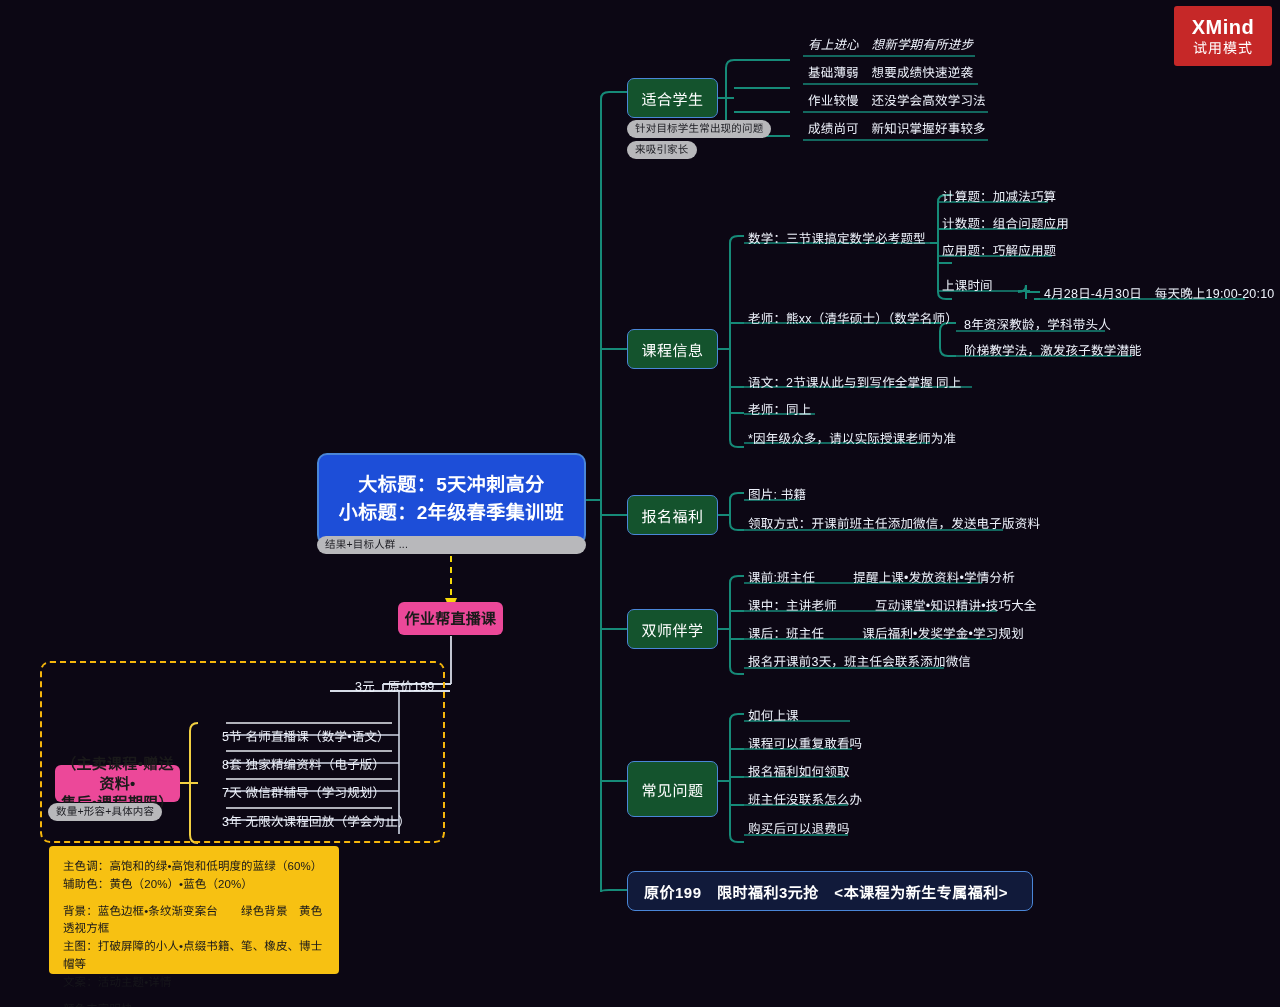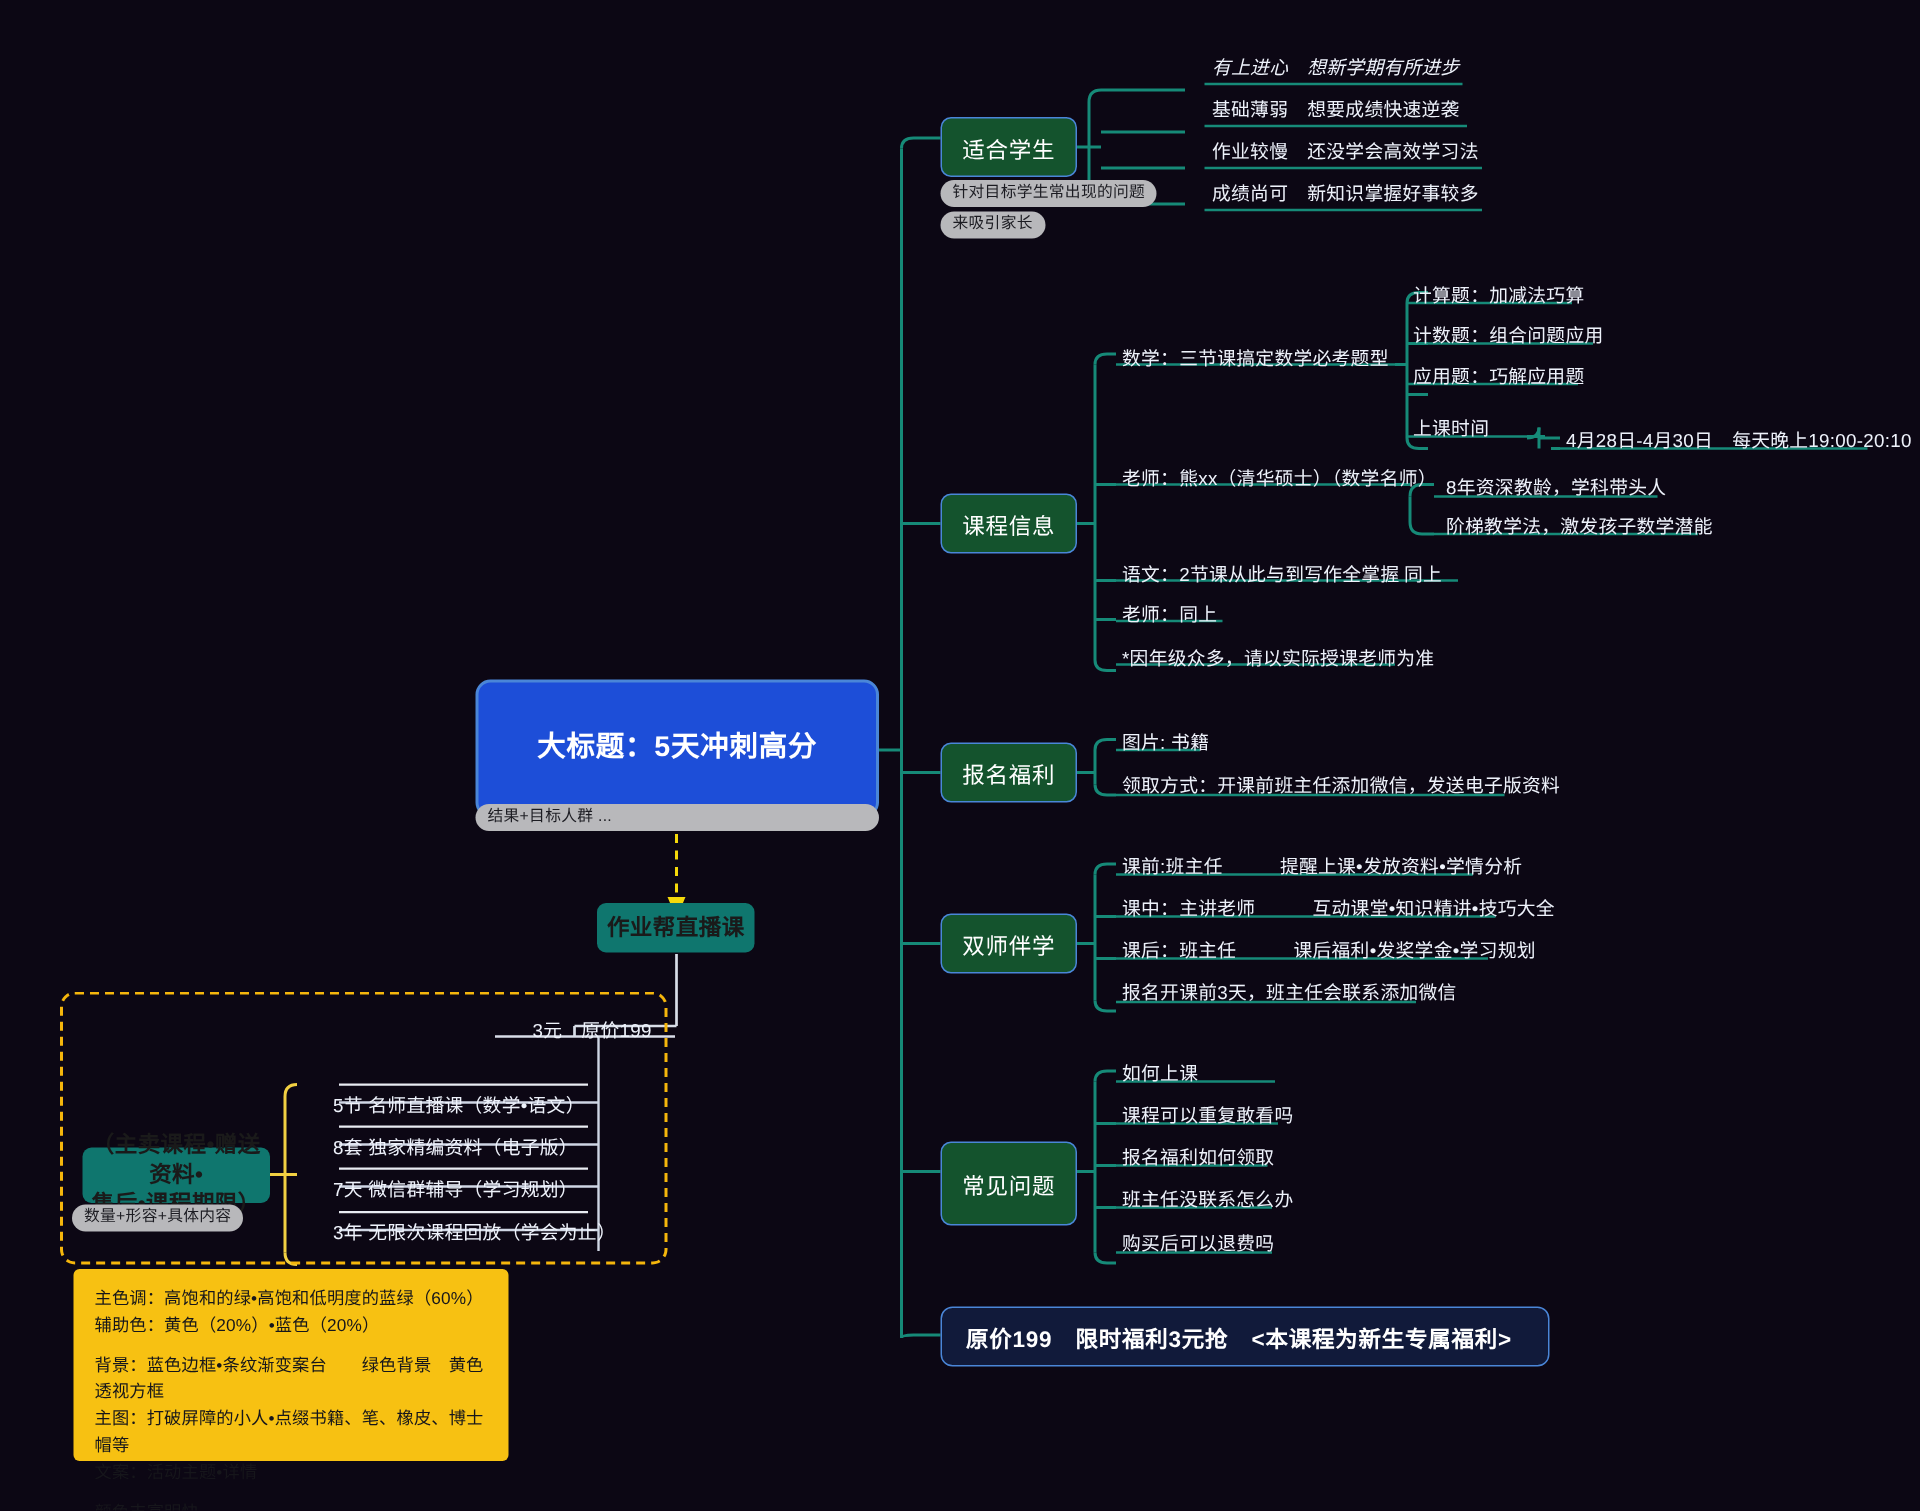--- a/index.html
+++ b/index.html
@@ -40,21 +40,21 @@
     letter-spacing:.5px;
   }
 
   .price-node{
     background:#111a3a;border:1.6px solid #4a86d8;border-radius:8px;
     color:#ffffff;font-weight:bold;font-size:15px;
     display:flex;align-items:center;padding-left:16px;letter-spacing:.5px;
   }
 
   .yellow-node{
-    background:#0f766e;border-radius:6px;color:#1a1a1a;
+    background:#ec4899;border-radius:6px;color:#1a1a1a;
     font-weight:bold;font-size:15px;
     display:flex;align-items:center;justify-content:center;text-align:center;
     line-height:1.3;letter-spacing:.3px;
   }
 
   
   .leaf{
     position:absolute;color:#eef2fb;font-size:12.5px;white-space:nowrap;
     letter-spacing:.2px;
   }
@@ -212,23 +212,28 @@
     </g>
 
     <g fill="none" stroke="#f2d042" stroke-width="2">
       <path d="M180 783 H190"></path>
       <path d="M198 723 Q190 723 190 731 V835"></path>
       <path d="M190 835 Q190 843 198 843"></path>
       <path d="M190 783 H198"></path>
     </g>
   </svg>
 
+  <div class="xmind-badge">
+    <div class="brand">XMind</div>
+    <div class="mode">试用模式</div>
+  </div>
 
   <div class="node root-node" style="left:317px;top:453px;width:269px;height:92px;">
     <div>大标题：5天冲刺高分</div>
+    <div>小标题：2年级春季集训班</div>
   </div>
   <div class="pill wide" style="left:317px;top:536px;width:269px;box-sizing:border-box;">结果+目标人群 ...</div>
 
   <div class="node branch-node" style="left:627px;top:78px;width:91px;height:40px;">适合学生</div>
   <div class="pill" style="left:627px;top:120px;">针对目标学生常出现的问题</div>
   <div class="pill" style="left:627px;top:141px;">来吸引家长</div>
 
   <div class="leaf" style="left:808px;top:34px;font-style:italic;">有上进心　想新学期有所进步</div>
   <div class="leaf" style="left:808px;top:62px;">基础薄弱　想要成绩快速逆袭</div>
   <div class="leaf" style="left:808px;top:90px;">作业较慢　还没学会高效学习法</div>

